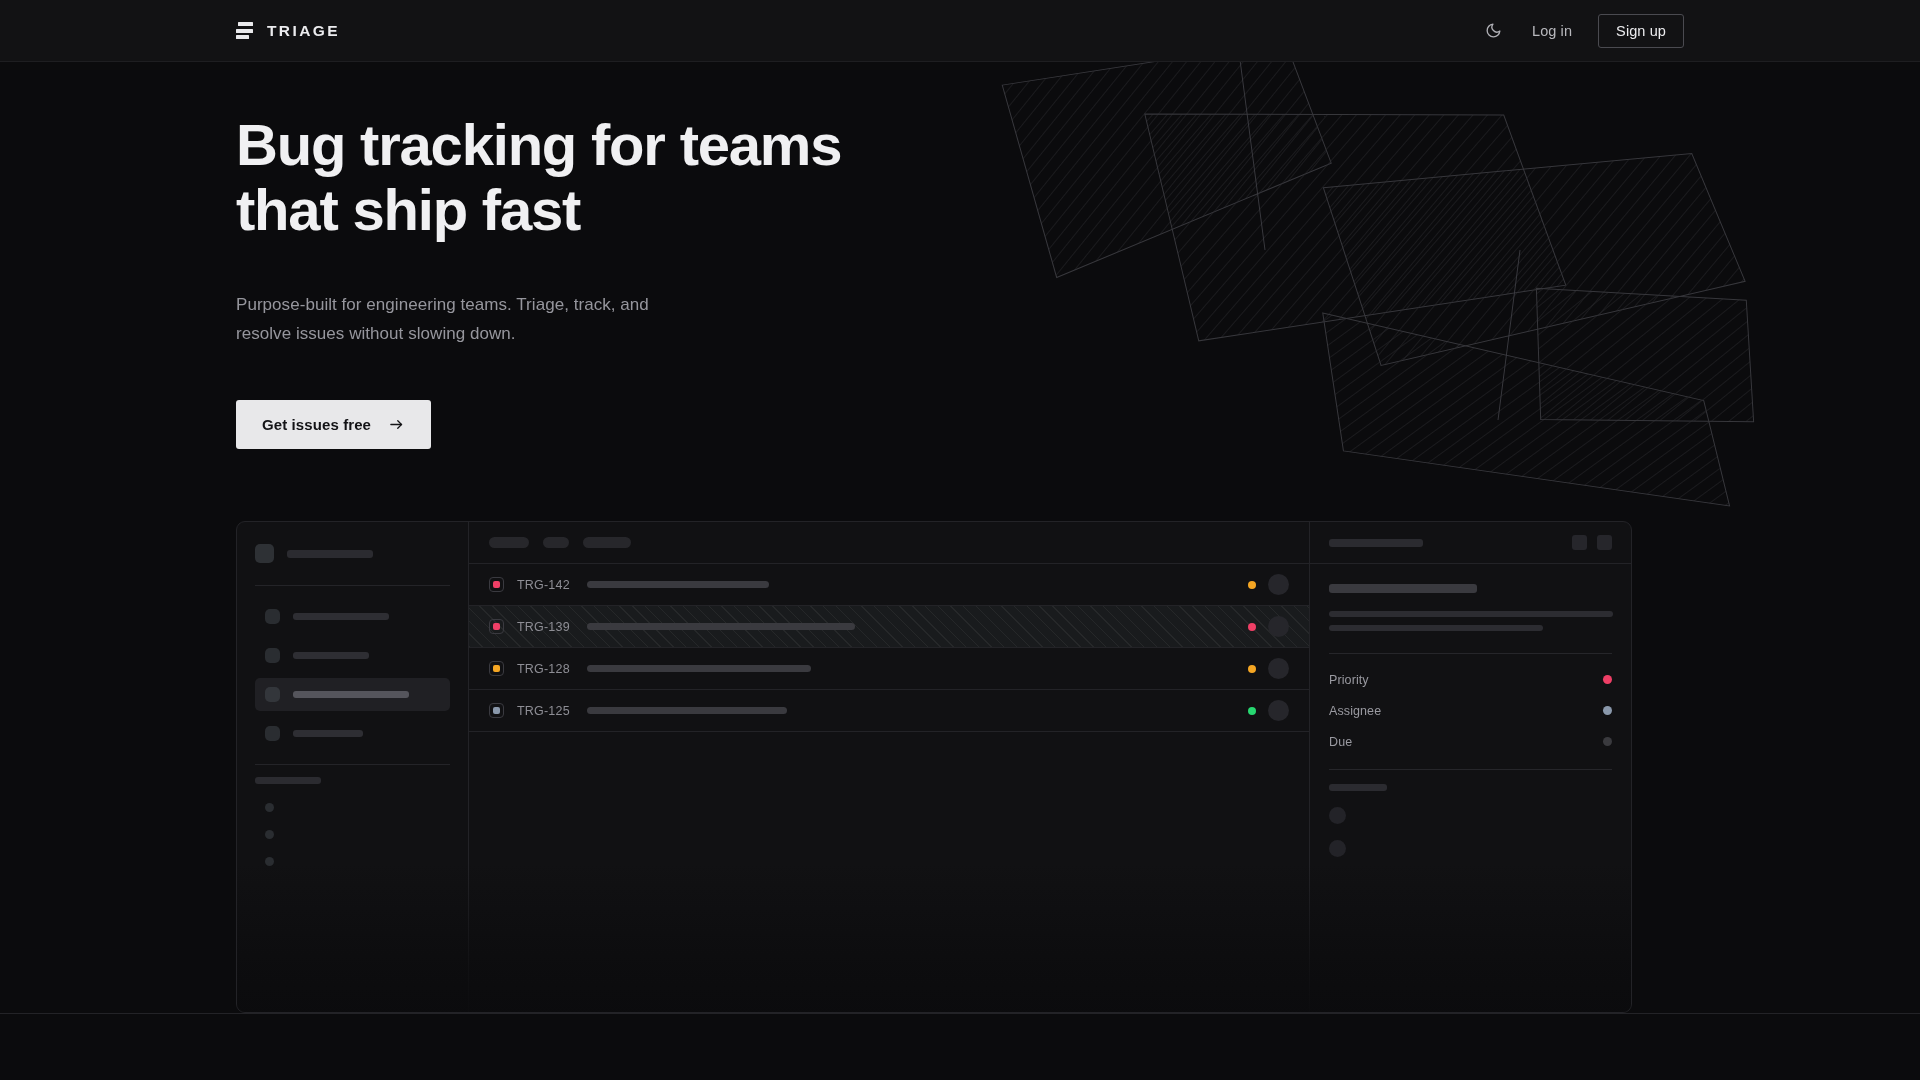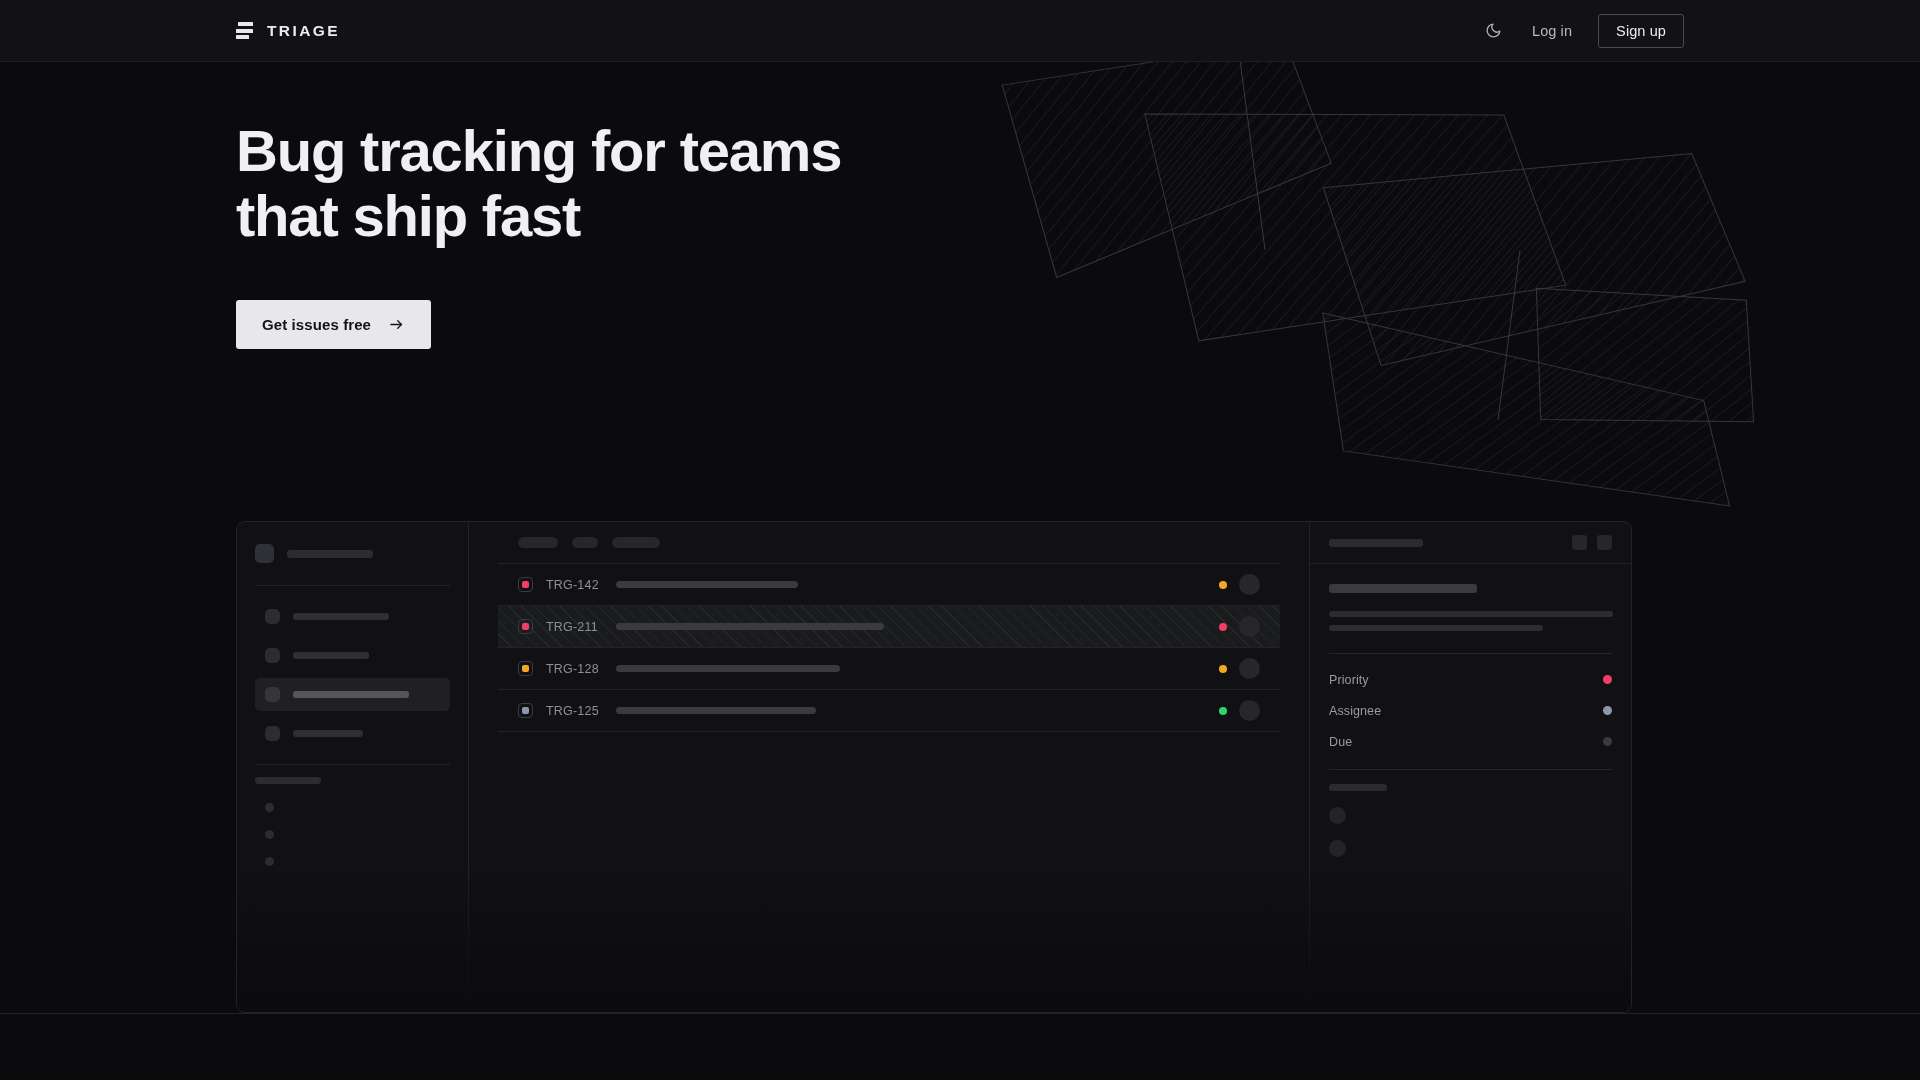--- a/index.html
+++ b/index.html
@@ -41,42 +41,42 @@
   .signup-btn {
     border:1px solid #4a4a50; background:transparent; color:#ececef;
     font-size:14.5px; padding:8px 17px; border-radius:3px; cursor:pointer;
     font-family:"Liberation Sans", sans-serif; letter-spacing:0.1px;
   }
 
   
   .decor { position:absolute; top:0; left:0; width:1920px; height:560px; overflow:hidden; pointer-events:none; z-index:1; }
 
   
-  .hero { position:absolute; left:236px; top:118px; z-index:5; }
+  .hero { position:absolute; left:236px; top:112px; z-index:5; }
   .headline {
     color:#f0f0f2; font-size:58px; line-height:65px; font-weight:700;
     letter-spacing:-1.2px; white-space:pre-line;
   }
   .subhead {
     margin-top:48px; color:#96969d; font-size:17px; line-height:29px;
     white-space:pre-line; letter-spacing:0.05px;
   }
   .cta {
     margin-top:52px; display:inline-flex; align-items:center; gap:17px;
     background:#e8e8ea; color:#131316; border:none; cursor:pointer;
     padding:16px 26px; border-radius:3px; font-size:15px; font-weight:700;
     font-family:"Liberation Sans", sans-serif; letter-spacing:0.1px;
   }
   .cta svg { display:block; }
 
   
   .appmock {
     position:absolute; left:236px; top:521px; width:1396px; height:492px;
     background:#111113; border:1px solid #232327; border-radius:9px;
-    display:flex; overflow:hidden; z-index:5;gap:29px;
+    display:flex; overflow:hidden; z-index:5;
   }
   .mock-fade {
     position:absolute; left:0; bottom:0; width:100%; height:150px;
     background:linear-gradient(to bottom, rgba(11,11,13,0) 0%, rgba(11,11,13,0.75) 70%, rgba(11,11,13,0.95) 100%);
     pointer-events:none; z-index:9;
   }
 
   
   .mock-side { width:232px; border-right:1px solid #232327; padding:22px 18px 0 18px; flex:none; }
   .sk { background:#2b2b30; border-radius:3px; display:block; }
@@ -168,20 +168,22 @@
         </svg>
       </span>
       <span class="login-link">Log in</span>
       <button class="signup-btn">Sign up</button>
     </div>
   </div>
 
   <div class="hero">
     <h1 class="headline">Bug tracking for teams
 that ship fast</h1>
+    <p class="subhead">Purpose-built for engineering teams. Triage, track, and
+resolve issues without slowing down.</p>
     <button class="cta">
       <span>Get issues free</span>
       <svg width="17" height="15" viewBox="0 0 24 24" fill="none" stroke="#131316" stroke-width="2.1" stroke-linecap="round" stroke-linejoin="round">
         <line x1="3" y1="12" x2="20" y2="12"></line>
           <polyline points="14 6 20 12 14 18"></polyline>
       </svg>
     </button>
   </div>
 
   <div class="appmock">
@@ -239,21 +241,21 @@
             <span class="row-id">TRG-142</span>
             <span class="row-bar" style="width:182px"></span>
             <span class="row-spacer"></span>
             <span class="dot-status" style="background:#f5a623"></span>
             <span class="avatar"></span>
           </div>
           <div class="row hatched">
             <span class="badge">
               <i style="background:#ef3f66"></i>
             </span>
-            <span class="row-id">TRG-211</span>
+            <span class="row-id">TRG-139</span>
             <span class="row-bar" style="width:268px"></span>
             <span class="row-spacer"></span>
             <span class="dot-status" style="background:#ef3f66"></span>
             <span class="avatar"></span>
           </div>
           <div class="row">
             <span class="badge">
               <i style="background:#f5a623"></i>
             </span>
             <span class="row-id">TRG-128</span>

